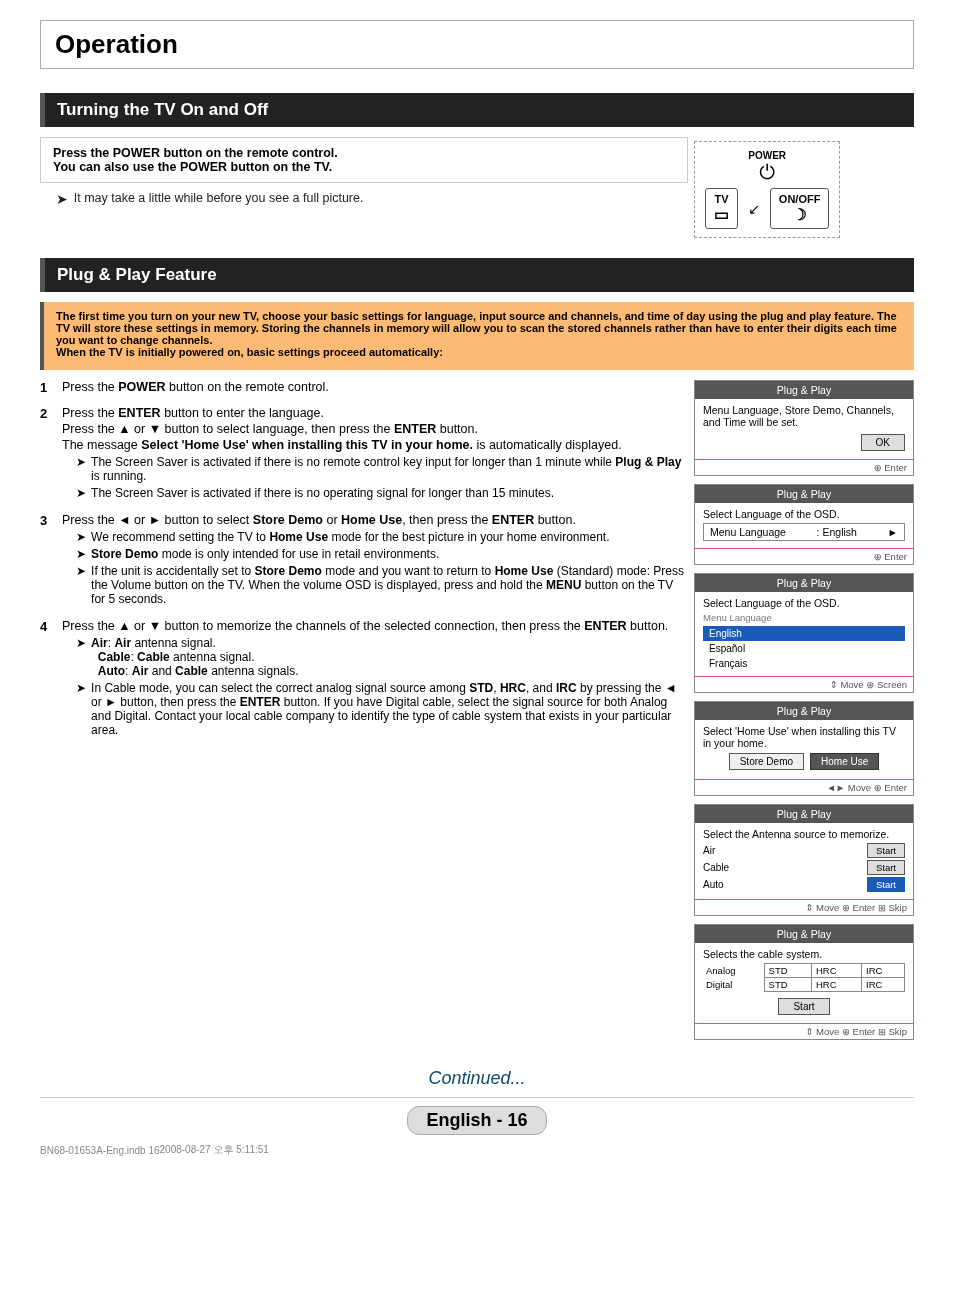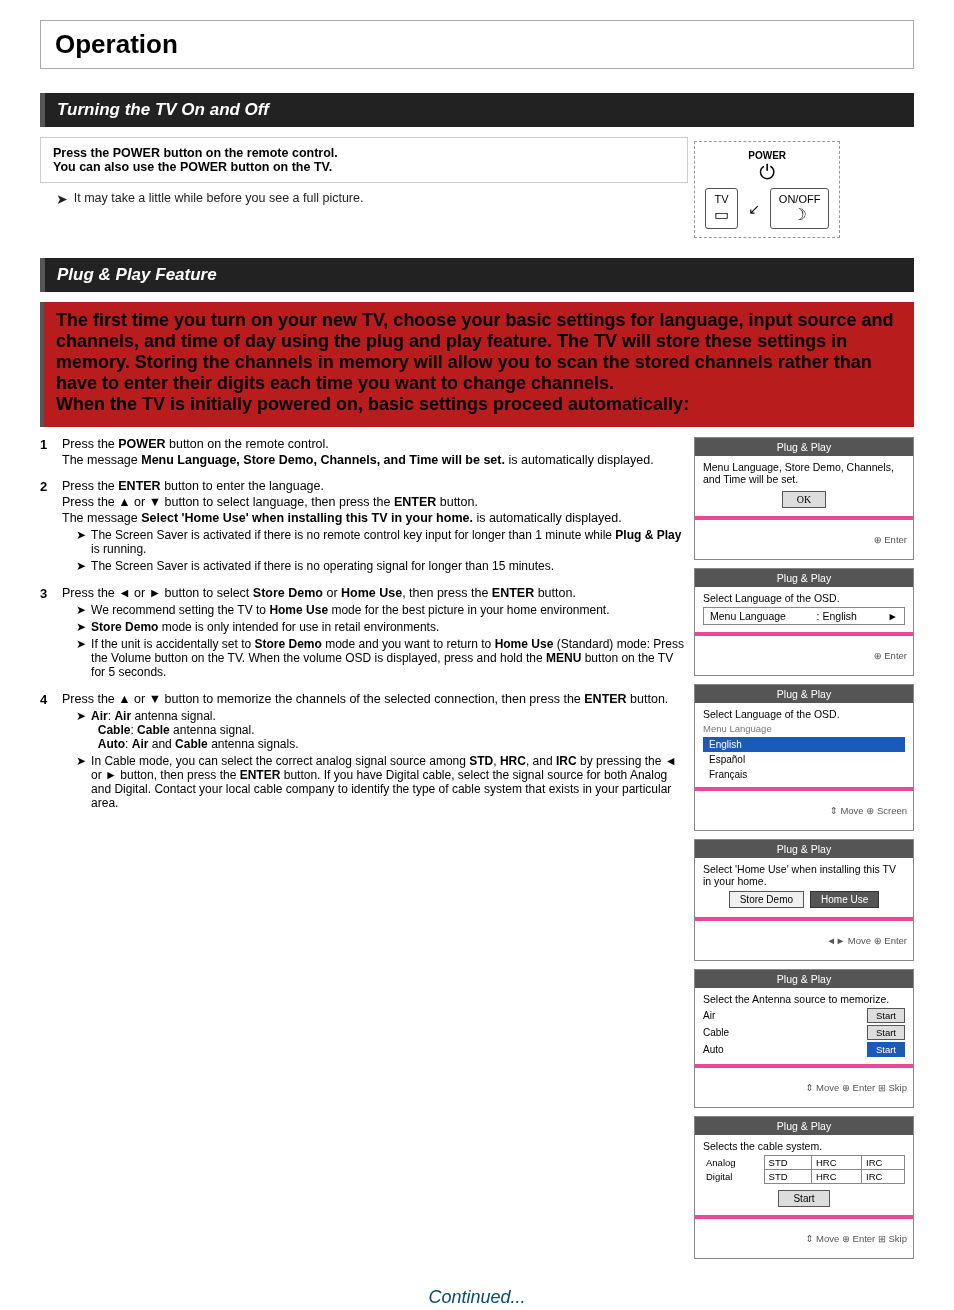--- a/index.html
+++ b/index.html
@@ -27,21 +27,20 @@
     .section-header {
       display: flex;
       align-items: center;
       background: #222;
       color: #fff;
       font-size: 17px;
       font-weight: bold;
       padding: 7px 12px;
       margin-bottom: 10px;
       border-left: 5px solid #555;
-      font-style: italic;
     }
 
     
     .intro-box {
       border: 1px solid #ccc;
       padding: 8px 12px;
       margin-bottom: 8px;
       background: #fff;
     }
     .intro-box p { font-size: 12.5px; font-weight: bold; }
@@ -78,20 +77,21 @@
       align-items: center;
       gap: 10px;
       justify-content: center;
       margin-top: 4px;
     }
     .tv-icon, .onoff-icon {
       border: 1.5px solid #555;
       padding: 4px 8px;
       font-size: 11px;
       border-radius: 3px;
+      font-weight: bold;
     }
     .power-label {
       font-size: 10px;
       font-weight: bold;
       text-align: center;
     }
 
     
     .step {
       display: flex;
@@ -133,26 +133,26 @@
     }
     .osd-body p { margin-bottom: 3px; font-size: 10.5px; }
     .osd-btn {
       display: inline-block;
       border: 1px solid #555;
       background: #ddd;
       padding: 2px 14px;
       font-size: 10px;
       margin: 3px auto;
     }
-    .osd-center { text-align: center; font-family: Liberation Serif, serif; }
+    .osd-center { text-align: right; }
     .osd-footer {
       text-align: right;
       font-size: 9.5px;
-      padding: 14px 6px;
-      border-top: 4px solid #ec4899;
+      padding: 2px 6px;
+      border-top: 1px solid #ec4899;
       color: #555;
     }
     .osd-row {
       display: flex;
       justify-content: space-between;
       align-items: center;
       border: 1px solid #888;
       padding: 2px 6px;
       margin-bottom: 2px;
       font-size: 10.5px;
@@ -252,22 +252,22 @@
       color: #888;
     }
 
     .section-block {
       margin-bottom: 20px;
     }
 
     .bold-intro {
       border-left: 4px solid #555;
       padding: 8px 12px;
-      background: #b91c1c;
-      font-size: 18px;
+      background: #fdba74;
+      font-size: 11px;
       margin-bottom: 10px;
     }
     .bold-intro p { margin-bottom: 4px; }
   </style>
 </head>
 <body>
 
 <div class="page-title">Operation</div>
 
 <div class="section-block">
@@ -323,21 +323,20 @@
     </p>
   </div>
 
   <div class="two-col">
     <div class="left-col">
 
       <div class="step">
         <div class="step-num">1</div>
         <div class="step-content">
           <p>Press the <b>POWER</b> button on the remote control.</p>
-          <p>The message <b>Menu Language, Store Demo, Channels, and Time will be set.</b> is automatically displayed.</p>
         </div>
       </div>
 
       <div class="step">
         <div class="step-num">2</div>
         <div class="step-content">
           <p>Press the <b>ENTER</b> button to enter the language.</p>
           <p>Press the ▲ or ▼ button to select language, then press the <b>ENTER</b> button.</p>
           <p>The message <b>Select 'Home Use' when installing this TV in your home.</b> is automatically displayed.</p>
           <div class="sub-note">

